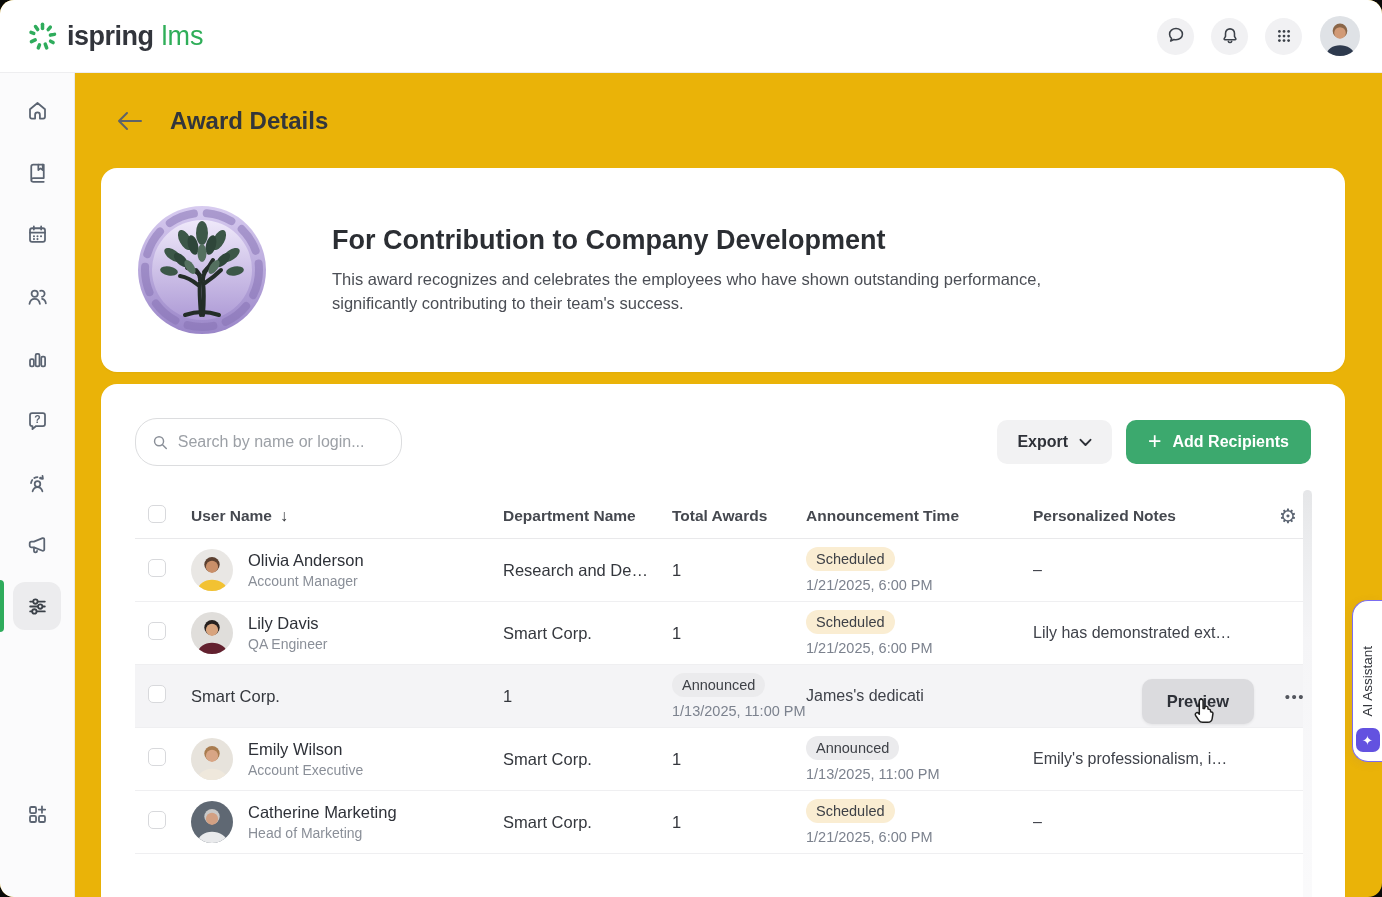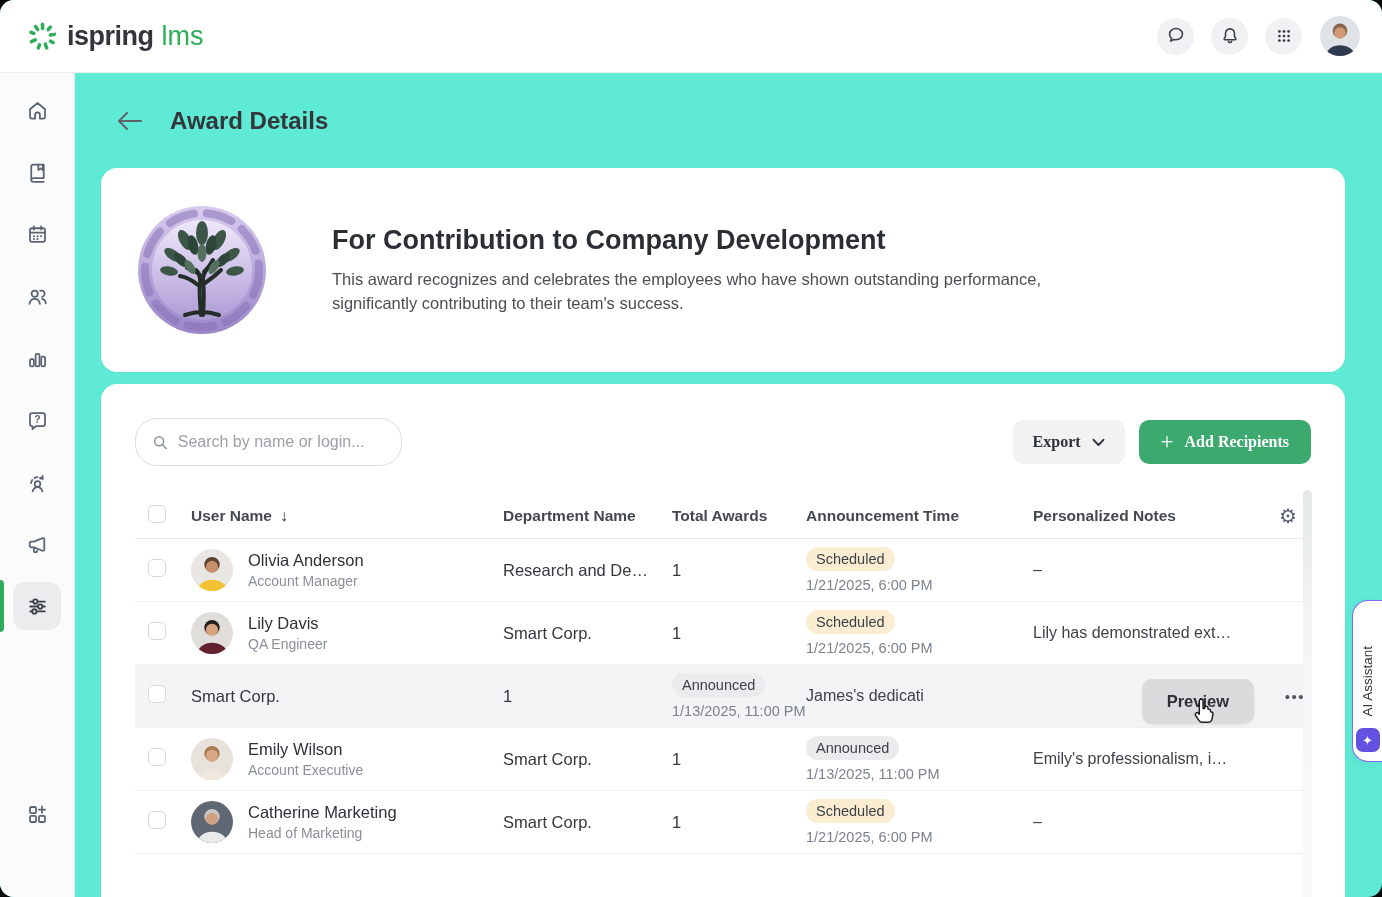--- a/index.html
+++ b/index.html
@@ -3,21 +3,21 @@
 <meta charset="utf-8">
 <style>
   * { box-sizing: border-box; margin: 0; padding: 0; }
   body {
     background: #0a0a0a;
     font-family: "Liberation Sans", sans-serif;
     width: 1382px; height: 897px; overflow: hidden;
   }
   .window {
     position: relative; width: 1382px; height: 897px;
-    border-radius: 14px; overflow: hidden; background: #5eead4;
+    border-radius: 14px; overflow: hidden; background: #eab308;
   }
   
   .topbar {
     height: 73px; background: #fff; display: flex; align-items: center;
     padding: 0 22px 0 27px; border-bottom: 1px solid #EEEEF0;
   }
   .logo { display: flex; align-items: center; gap: 9px; }
   .logo-burst { width: 31px; height: 31px; }
   .logo-brand { font-size: 27px; font-weight: 700; color: #32353C; letter-spacing: -0.5px; }
   .logo-product { font-size: 27px; font-weight: 400; color: #2FAE59; margin-left: -1px; }
@@ -65,21 +65,21 @@
   .table-card { margin-top: 12px; height: 560px; padding: 0 34px; position: relative; }
   .toolbar { padding-top: 34px; display: flex; justify-content: space-between; align-items: center; }
   .search {
     width: 267px; height: 48px; border: 1.5px solid #DCDDDF; border-radius: 22px;
     display: flex; align-items: center; padding: 0 15px; gap: 9px; background: #fff;
   }
   .search input { border: none; outline: none; font-size: 16px; color: #333; width: 100%; font-family: inherit; background: transparent; }
   .search input::placeholder { color: #9CA0A6; }
   .toolbar-actions { display: flex; align-items: center; }
   .btn { height: 44px; border-radius: 10px; border: none; font-size: 16px; font-weight: 700;
-    display: inline-flex; align-items: center; gap: 11px; cursor: pointer; font-family: Liberation Serif, serif; }
+    display: inline-flex; align-items: center; gap: 11px; cursor: pointer; font-family: Liberation Sans, sans-serif; }
   .btn-gray { background: #F2F2F3; color: #2E3138; padding: 0 20px; }
   .btn-green { background: #3CA96E; color: #fff; padding: 0 22px; margin-left: 14px; }
   .plus-glyph { font-size: 23px; font-weight: 400; line-height: 1; margin-top: -2px; }
   
   .thead, .row { display: grid; grid-template-columns: 56px 312px 169px 134px 227px 1fr; align-items: center; }
   .thead {
     height: 45px; margin-top: 28px; border-bottom: 1px solid #E9E9EB; position: relative;
     color: #45484F; font-weight: 700; font-size: 15.5px;
   }
   .th { display: flex; align-items: center; gap: 8px; cursor: pointer; }

